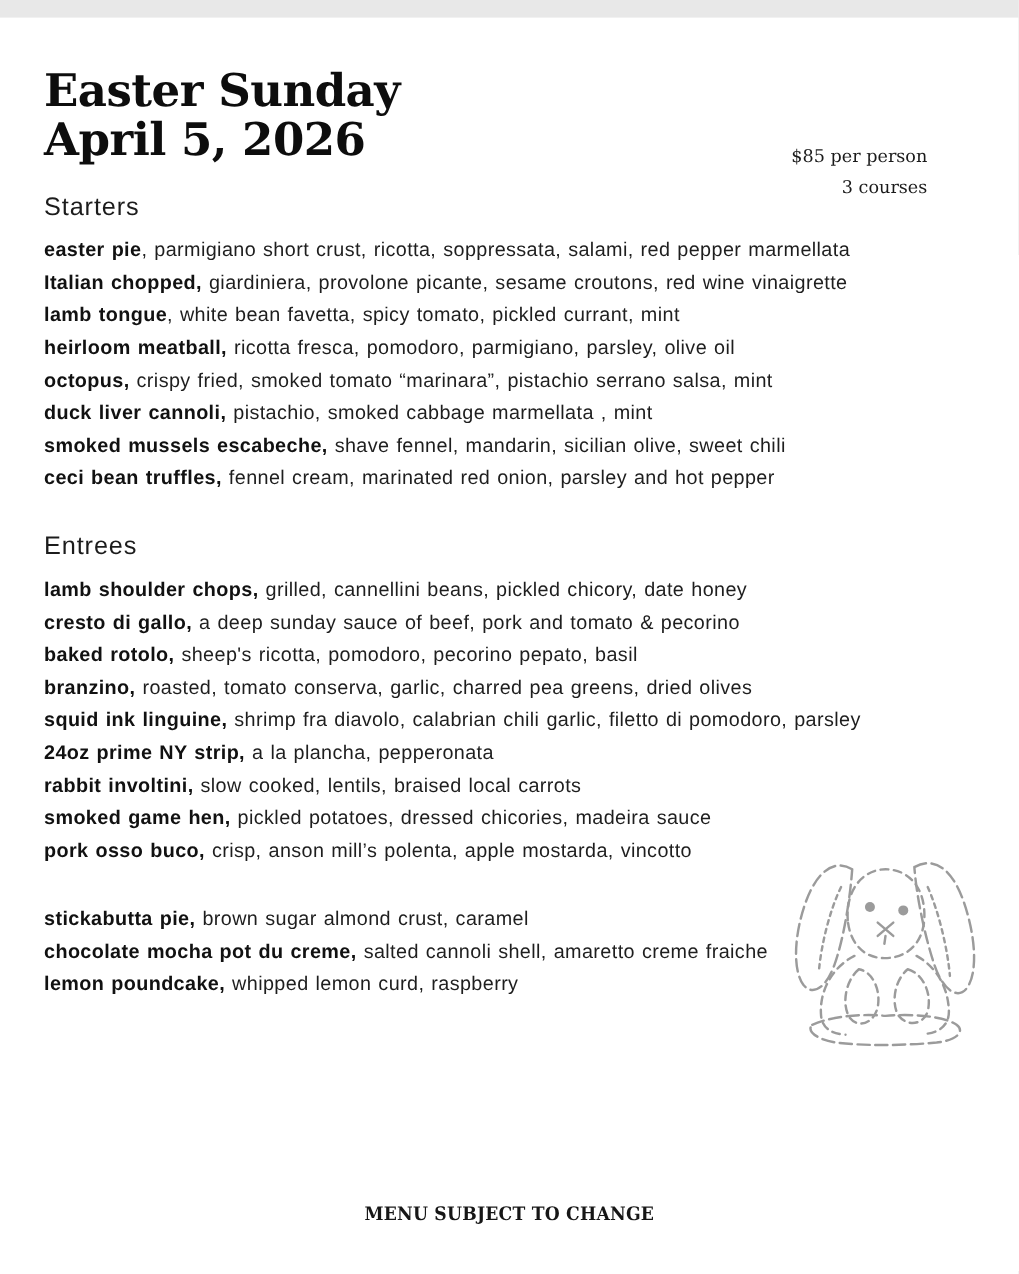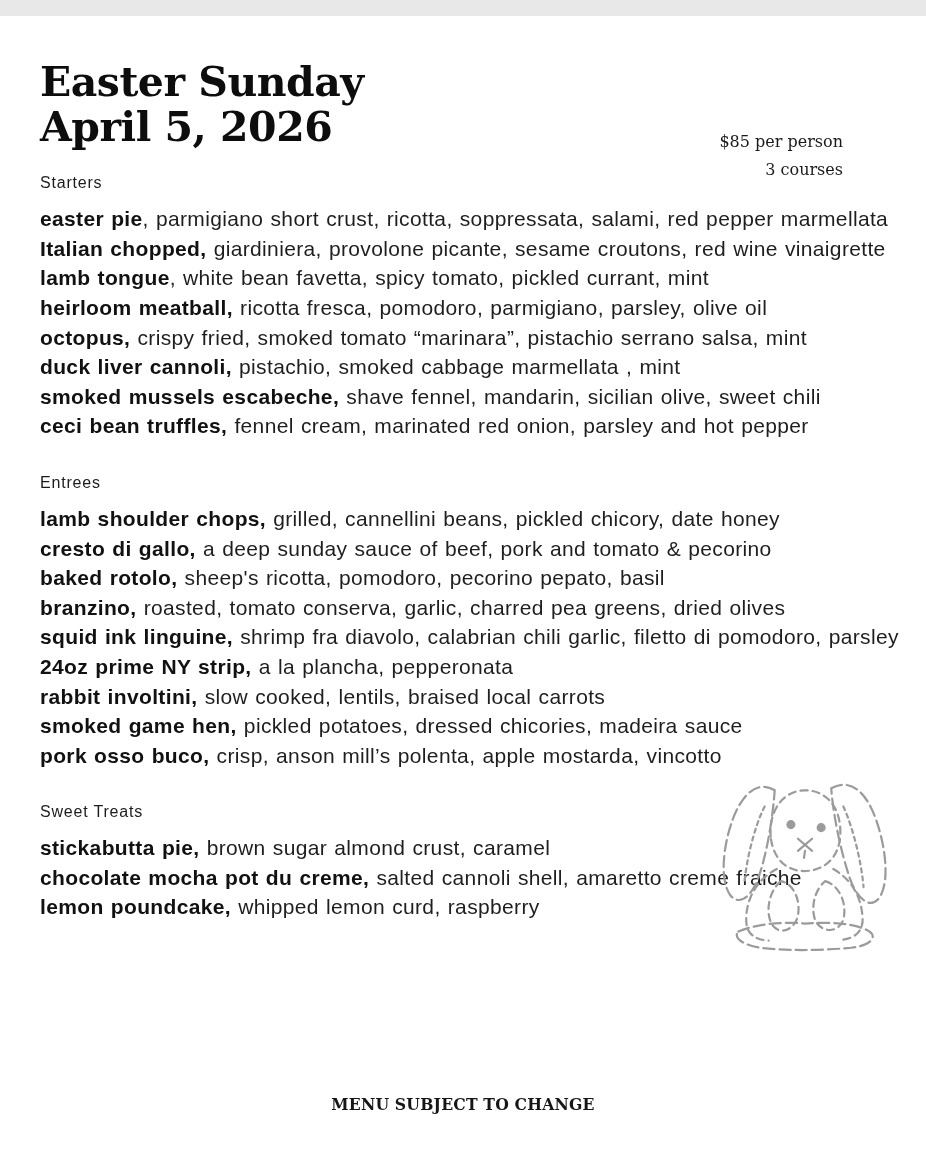--- a/index.html
+++ b/index.html
@@ -38,31 +38,31 @@
     font-size: 16px;
     line-height: 28px;
     color: #1a1a1a;
   }
   .menu-section { margin: 0; }
   .menu-section.first { margin-top: 24px; }
   .menu-section.later { margin-top: 33px; }
   .section-heading {
     margin: 0 0 12px 0;
     font-weight: 400;
-    font-size: 16px;
+    font-size: 23px;
     letter-spacing: 0.8px;
     color: #1c1c1c;
   }
   ul.items {
     list-style: none;
     margin: 0;
     padding: 0;
   }
   .menu-item {
-    font-size: 21px;
+    font-size: 18px;
     line-height: 29.6px;
     letter-spacing: 0.35px;
     word-spacing: 1px;
     color: #1e1e1e;
     white-space: nowrap;
   }
   .item-name { font-weight: 700; color: #111; }
   .item-desc { font-weight: 400; }
   .footer-note {
     position: absolute;
@@ -148,21 +148,20 @@
 
   <li class="menu-item"><span class="item-name">rabbit involtini,</span><span class="item-desc"> slow cooked, lentils, braised local carrots</span></li>
 
   <li class="menu-item"><span class="item-name">smoked game hen,</span><span class="item-desc"> pickled potatoes, dressed chicories, madeira sauce</span></li>
 
   <li class="menu-item"><span class="item-name">pork osso buco,</span><span class="item-desc"> crisp, anson mill’s polenta, apple mostarda, vincotto</span></li>
 </ul>
   </section>
 
   <section class="menu-section later">
-    <h2 class="section-heading">Sweet Treats</h2>
     <ul class="items">
   <li class="menu-item"><span class="item-name">stickabutta pie,</span><span class="item-desc"> brown sugar almond crust, caramel</span></li>
 
 
   <li class="menu-item"><span class="item-name">chocolate mocha pot du creme,</span><span class="item-desc"> salted cannoli shell, amaretto creme fraiche</span></li>
 
   <li class="menu-item"><span class="item-name">lemon poundcake,</span><span class="item-desc"> whipped lemon curd, raspberry</span></li>
 
 </ul>
   </section>

